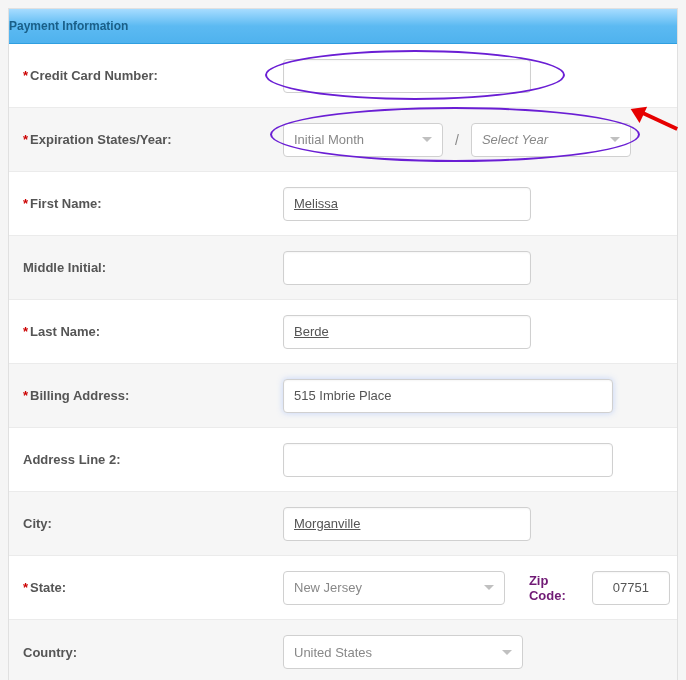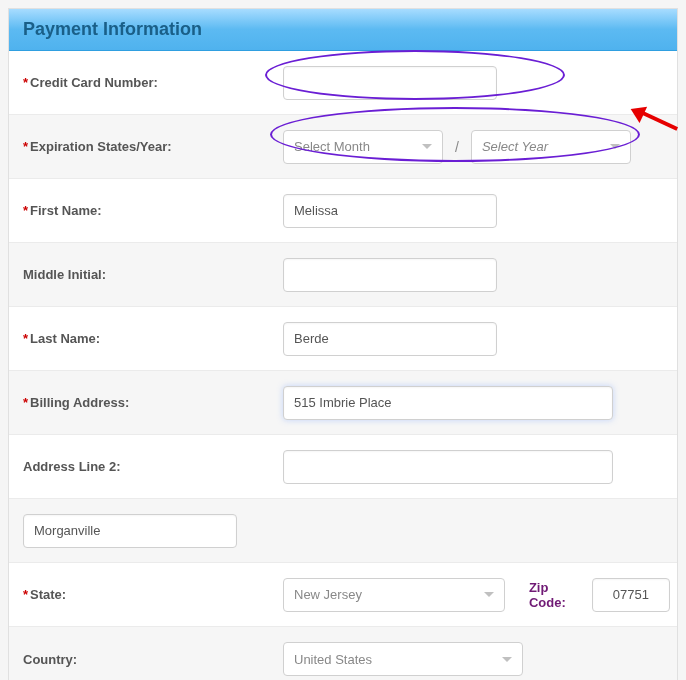--- a/index.html
+++ b/index.html
@@ -12,23 +12,23 @@
     position: relative;
   }
   .panel {
     margin: 8px 8px 0 8px;
     background: #fff;
     border: 1px solid #e0e0e0;
   }
   .panel-header {
     background: linear-gradient(to bottom, #a7dcff 0%, #5cbaf2 50%, #4fb2ee 100%);
     color: #1a5f88;
-    font-size: 18px;
+    font-size: 12px;
     font-weight: 600;
-    padding: 10px 14px;
+    padding: 10px 0;
     border-bottom: 1px solid #2f9fe0;
   }
   .row {
     display: flex;
     align-items: center;
     padding: 12px 14px;
     border-bottom: 1px solid #ebebeb;
     min-height: 64px;
   }
   .row.alt { background: #f6f6f6; }
@@ -52,21 +52,21 @@
     border-radius: 4px;
     padding: 0 10px;
     font-size: 13px;
     color: #555;
     background: #fff;
     box-shadow: inset 0 1px 2px rgba(0,0,0,0.04);
   }
   .text-input.focus-glow {
     box-shadow: 0 0 6px rgba(100,150,255,0.35), inset 0 1px 2px rgba(0,0,0,0.04);
   }
-  .w-short { width: 214px; }
+  .w-short { width: 248px; text-decoration: underline; }
   .w-long  { width: 330px; }
   .w-zip   { width: 78px; text-align: center; }
 
   .select {
     height: 34px;
     border: 1px solid #d0d0d0;
     border-radius: 4px;
     background: #fff;
     display: flex;
     align-items: center;
@@ -139,21 +139,21 @@
       <input class="text-input w-short" value="" style="">
     </div>
   </div>
 
   <div class="row alt">
     <div class="label">
       <span class="req">*</span><span>Expiration States/Year:</span>
     </div>
     <div class="field-area">
       <div class="select sel-month">
-        <span class="sel-text">Select Month</span>
+        <span class="sel-text">Initial Month</span>
         <span class="caret"></span>
       </div>
       <span class="slash">/</span>
       <div class="select sel-year">
         <span class="sel-text">Select Year</span>
         <span class="caret"></span>
       </div>
     </div>
   </div>
 
@@ -196,20 +196,23 @@
   <div class="row">
     <div class="label">
       <span>Address Line 2:</span>
     </div>
     <div class="field-area">
       <input class="text-input w-long" value="" style="">
     </div>
   </div>
 
   <div class="row alt">
+    <div class="label">
+      <span>City:</span>
+    </div>
     <div class="field-area">
       <input class="text-input w-short" value="Morganville" style="">
     </div>
   </div>
 
   <div class="row">
     <div class="label">
       <span class="req">*</span><span>State:</span>
     </div>
     <div class="field-area">

